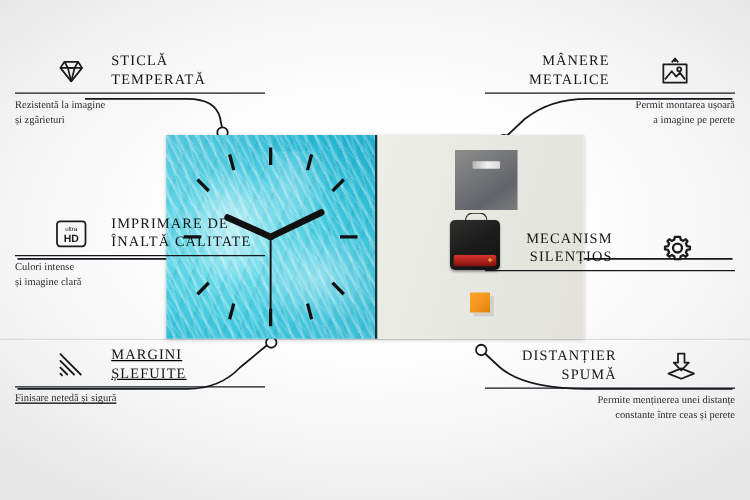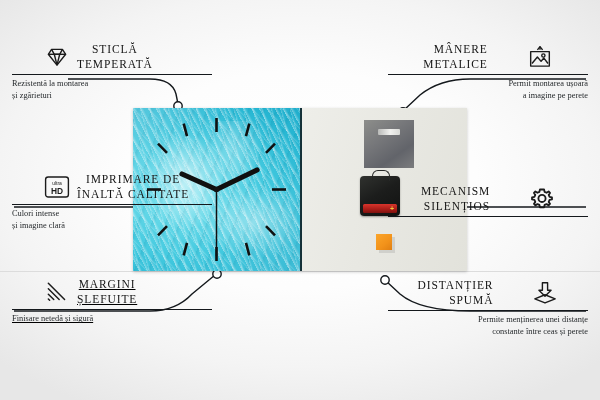--- a/index.html
+++ b/index.html
@@ -43,21 +43,21 @@
 
   .ftitle {
     font-family: "Liberation Serif", serif;
     font-size: 11.5px;
     letter-spacing: 0.9px;
     line-height: 1.28;
     color: #151515;
     text-transform: uppercase;
     font-weight: 400;
   }
-  .feature.left .ftitle { text-align: center; }
+  .feature.left .ftitle { text-align: left; margin-left: 12px; }
   .feature.right .ftitle { text-align: right; }
 
   .rule {
     height: 0;
     border-top: 1.3px solid #14181c;
     margin-top: 3px;
   }
   .fdesc {
     font-family: "Liberation Serif", serif;
     font-size: 8.4px;
@@ -286,21 +286,21 @@
           <path d="M9.5 9.5 H14.5"></path>
         </svg>
       </span>
       <div class="ftitle">
         <div>STICLĂ</div>
         <div>TEMPERATĂ</div>
       </div>
     </div>
     <div class="rule"></div>
     <div class="fdesc">
-      <div>Rezistentă la montarea</div>
+      <div>Rezistentă la imagine</div>
       <div>și zgârieturi</div>
     </div>
   </div>
 
   <div class="feature left" id="f-print">
     <div class="head">
       <span class="ficon">
         <svg viewBox="0 0 26 26">
           <rect x="1.6" y="3" width="22.8" height="20" rx="2.6" fill="none" stroke="currentColor" stroke-width="1.4"></rect>
           <text x="13" y="11.2" text-anchor="middle" font-family="Liberation Sans, sans-serif" font-size="5" fill="currentColor">ultra</text>

